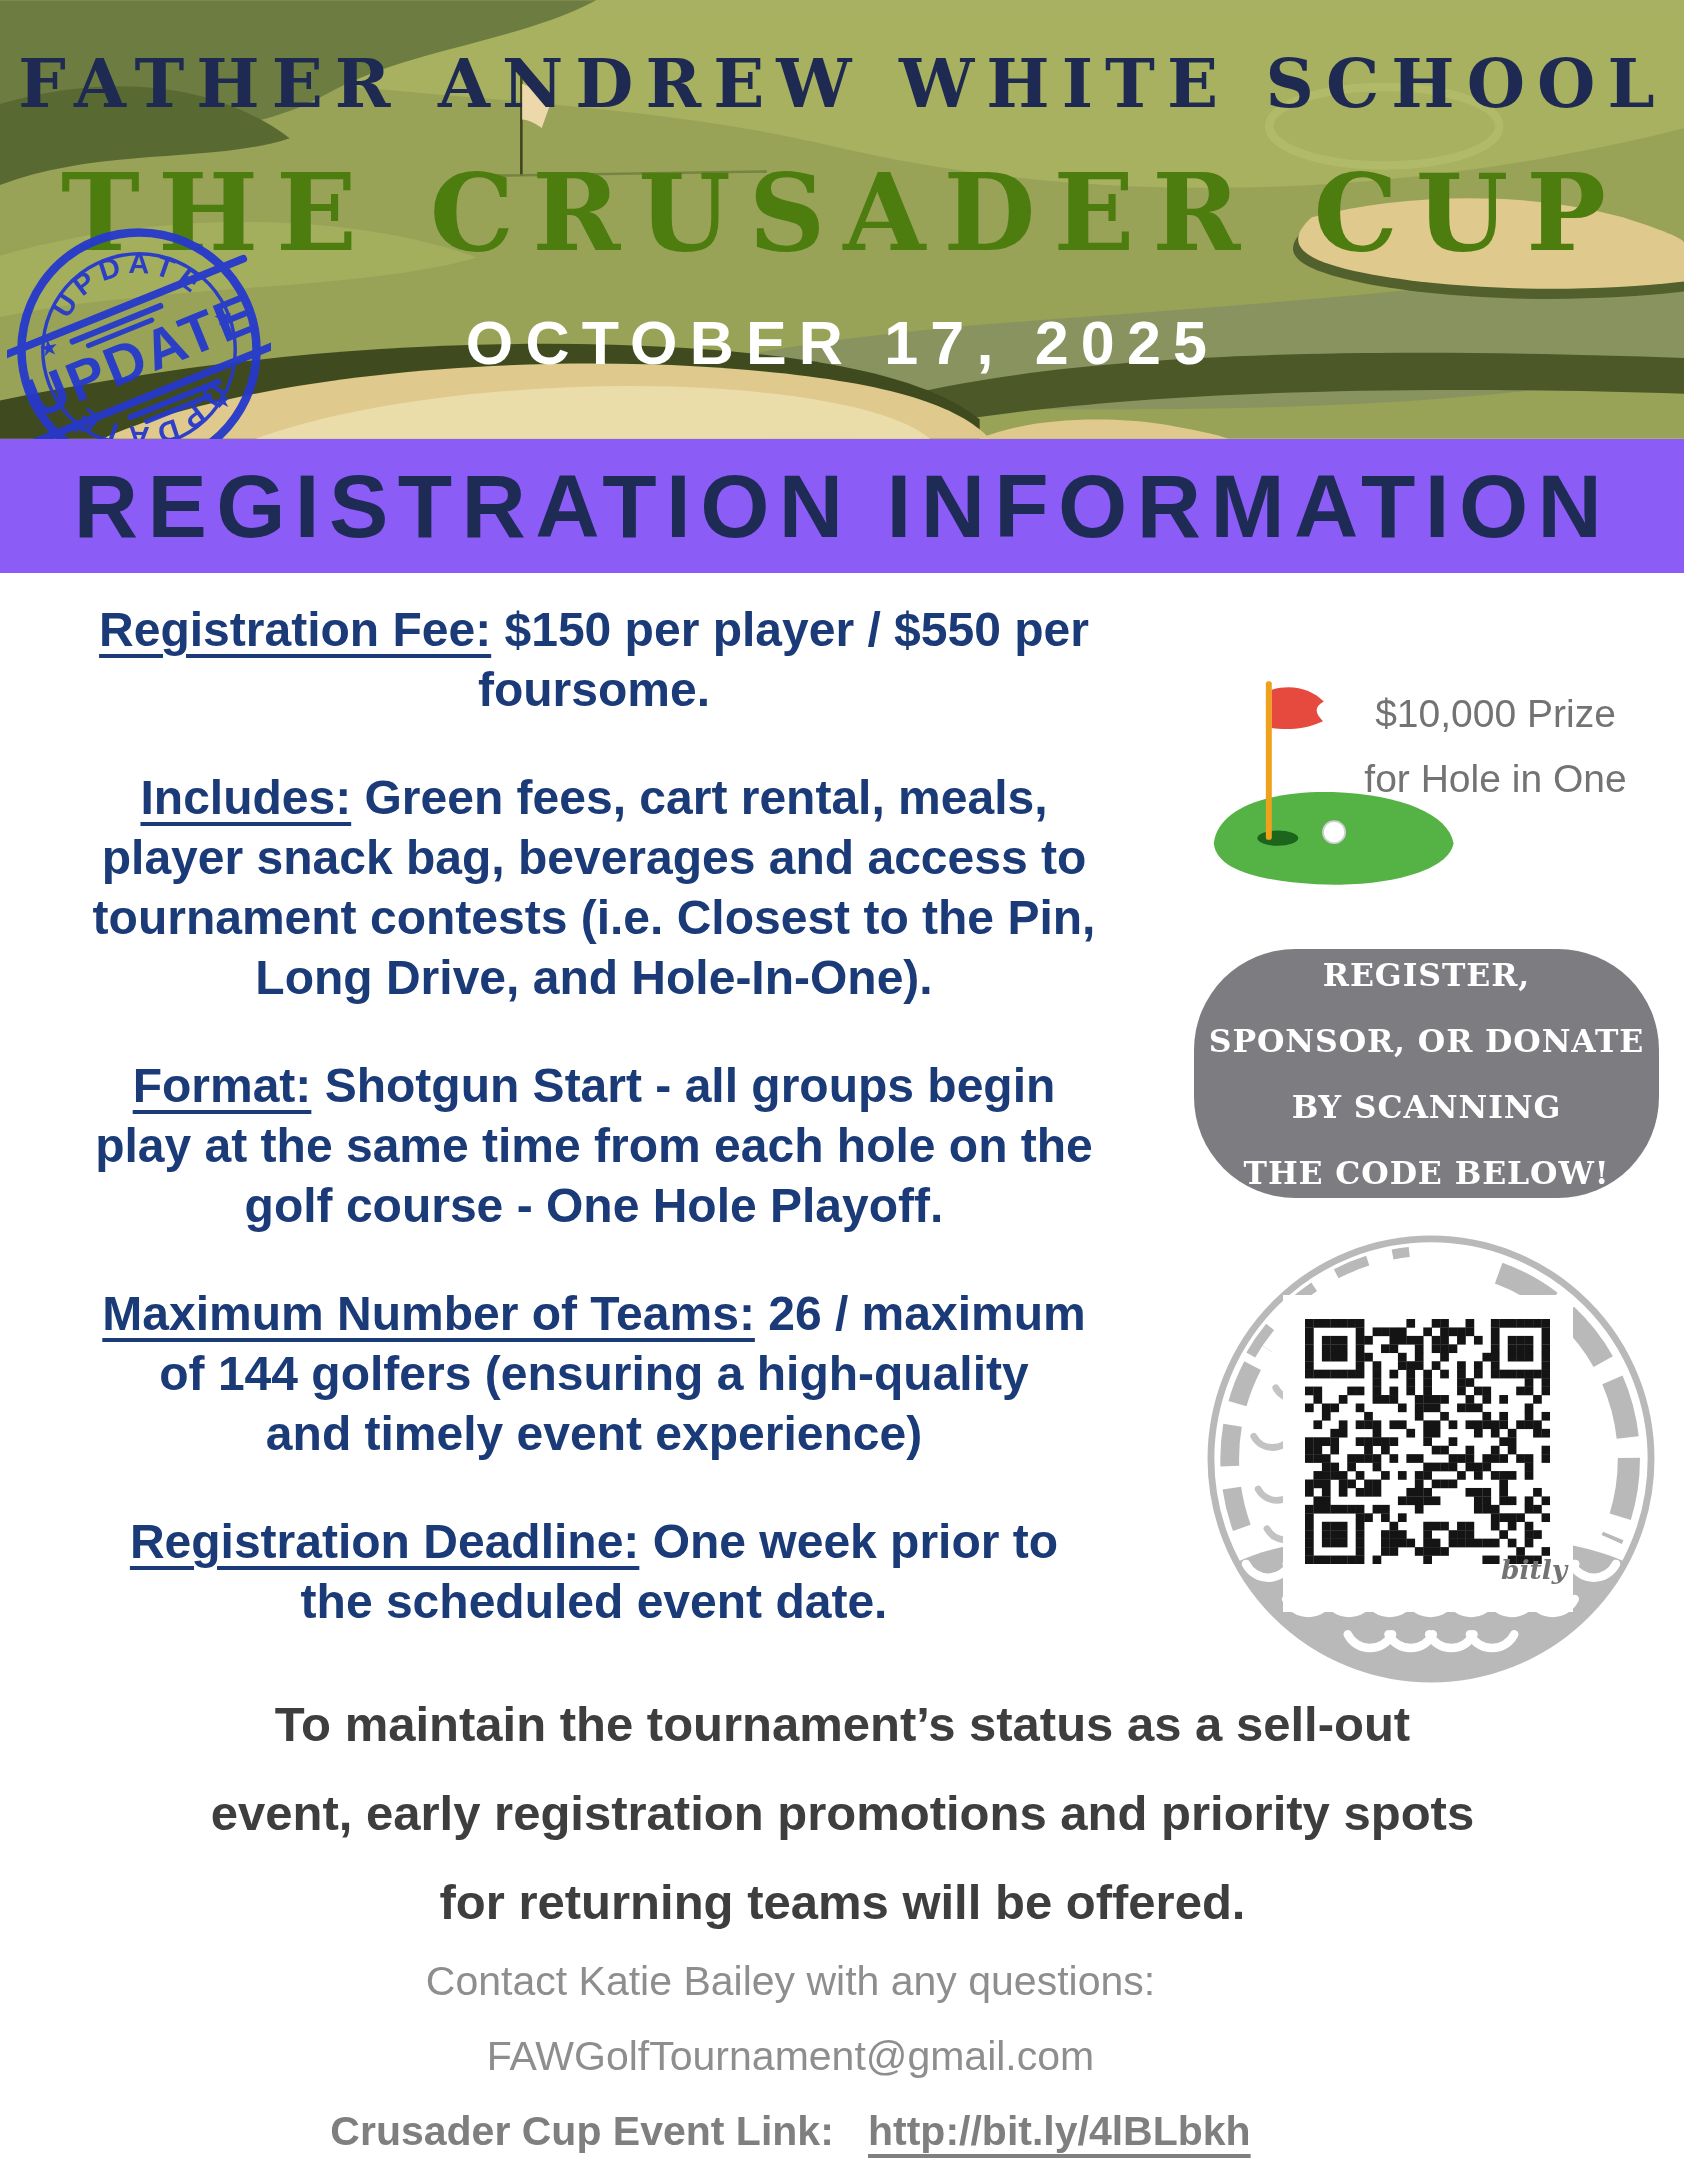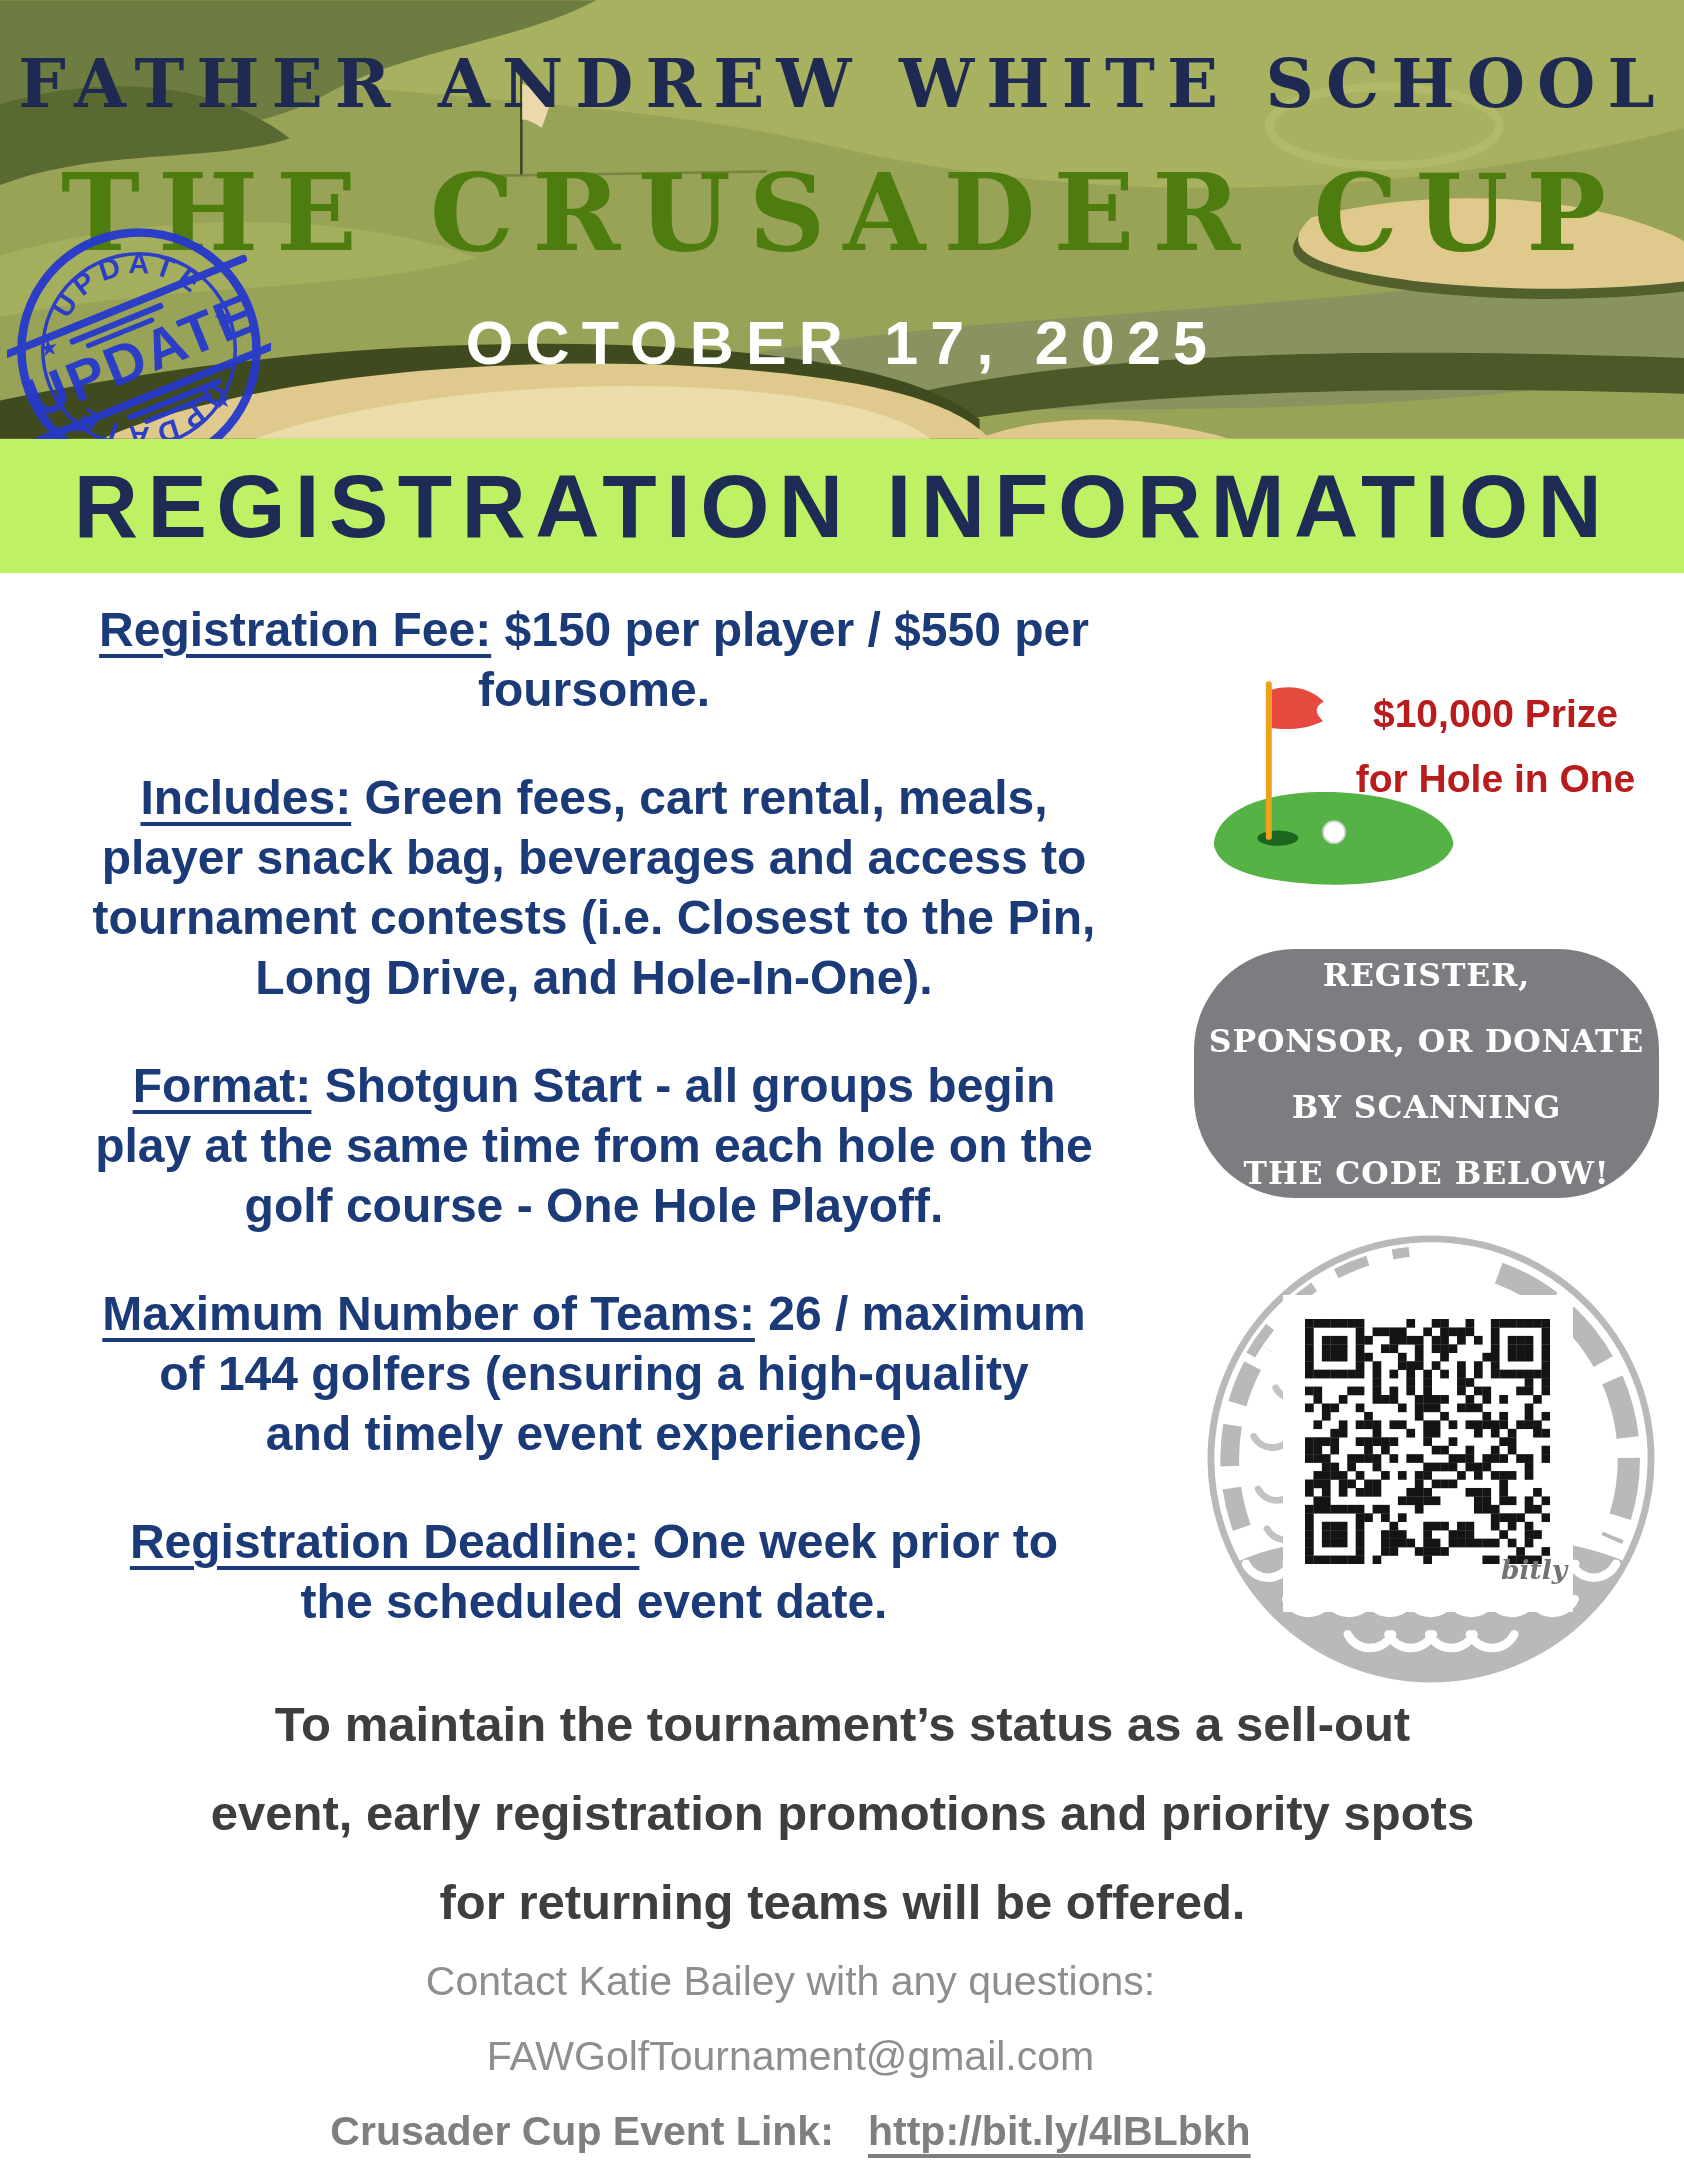--- a/index.html
+++ b/index.html
@@ -11,31 +11,31 @@
   .school{position:absolute;left:0;top:44px;width:100%;text-align:center;
           font-family:"DejaVu Serif","Liberation Serif",serif;font-weight:600;
           font-size:67px;letter-spacing:0.18em;color:#1f2a52;white-space:nowrap;}
   .cup{position:absolute;left:0;top:150px;width:100%;text-align:center;
        font-family:"DejaVu Serif","Liberation Serif",serif;font-weight:800;
        font-size:106px;letter-spacing:0.17em;color:#4d7c0f;white-space:nowrap;}
   .date{position:absolute;left:0;top:308px;width:100%;text-align:center;
         font-weight:700;font-size:61px;letter-spacing:0.2em;color:#ffffff;white-space:nowrap;}
   .stamp{position:absolute;left:6.8px;top:218px;width:264px;height:264px;opacity:0.95;}
   
-  .band{position:absolute;left:0;top:439px;width:1685px;height:134px;background:#bef264;
+  .band{position:absolute;left:0;top:439px;width:1685px;height:134px;background:#8b5cf6;
         display:flex;align-items:center;justify-content:center;}
   .band .title{font-weight:700;font-size:89px;letter-spacing:9.4px;color:#1e2b55;white-space:nowrap;}
   
   .sections{position:absolute;left:8.5px;top:600px;width:1171px;}
   .section{margin-bottom:48px;text-align:center;color:#1b3a78;font-weight:700;
            font-size:48px;line-height:60px;}
   .section .lbl{text-decoration:underline;text-decoration-thickness:4.3px;text-underline-offset:7.7px;}
   
   .prize-text{position:absolute;left:1321px;top:681px;width:349px;text-align:center;
-              color:#b91c1c;font-weight:700;font-size:39px;line-height:65px;white-space:nowrap;}
+              color:#737373;font-weight:400;font-size:39px;line-height:65px;white-space:nowrap;}
   .hole-svg{position:absolute;left:1201px;top:664px;width:273px;height:239px;}
   .scanbox{position:absolute;left:1194px;top:949px;width:465px;height:249px;background:#7d7d81;
            border-radius:101px;display:flex;flex-direction:column;align-items:center;justify-content:center;
            font-family:"DejaVu Serif","Liberation Serif",serif;font-weight:700;color:#ffffff;
            font-size:31.5px;line-height:45px;letter-spacing:0.9px;text-align:center;gap:21px;}
   .ball-svg{position:absolute;left:1199px;top:1227px;width:464px;height:464px;}
   .qr-plate{position:absolute;left:1283px;top:1295px;width:290px;height:317px;background:#ffffff;}
   .qr-svg{position:absolute;left:1305px;top:1319px;width:245px;height:245px;}
   .bitly{position:absolute;left:1458px;top:1554px;width:109px;text-align:right;color:#737373;
          font-family:"DejaVu Serif","Liberation Serif",serif;font-style:italic;font-weight:700;font-size:26.4px;}

